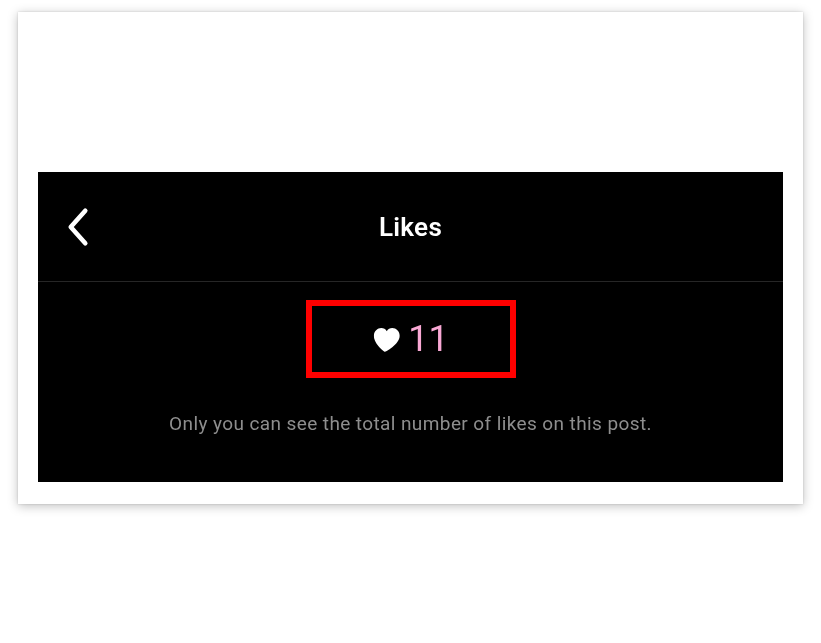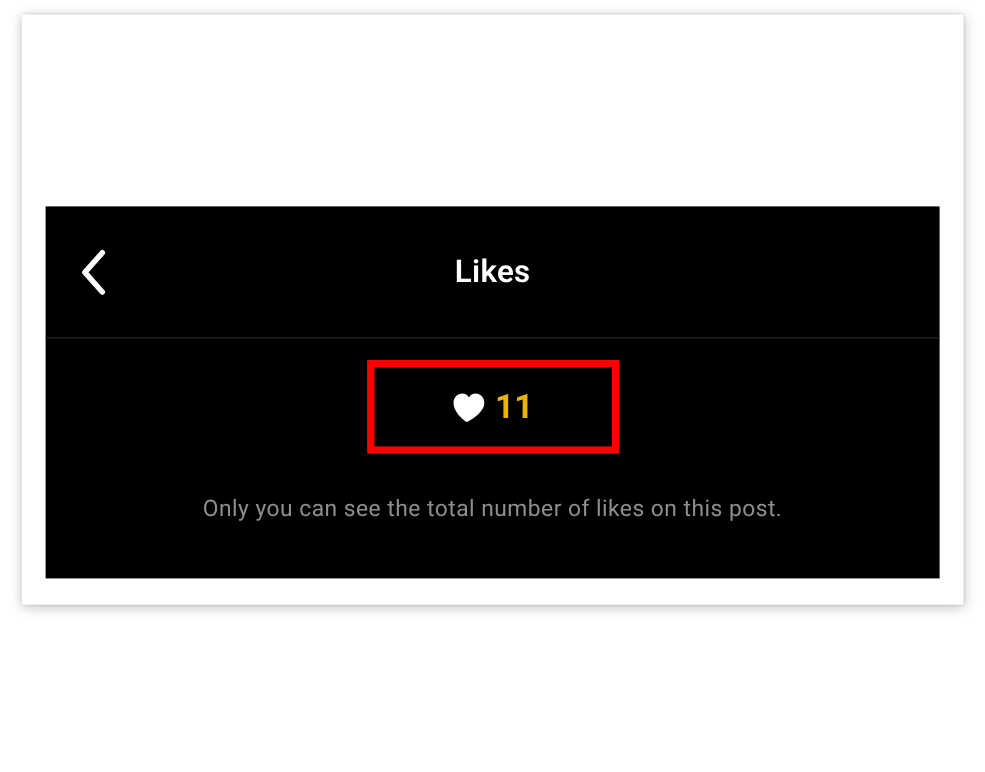--- a/index.html
+++ b/index.html
@@ -79,23 +79,23 @@
     }
     .heart-icon {
       display: inline-block;
     }
     .heart-icon svg {
       width: 28px;
       height: 26px;
       display: block;
     }
     .likes-count {
-      color: #eab308;
-      font-size: 28px;
-      font-weight: 700;
+      color: #f9a8d4;
+      font-size: 36px;
+      font-weight: 400;
       line-height: 1;
     }
     .info-text {
       color: #8e8e8e;
       font-size: 19px;
       margin-top: 34px;
       letter-spacing: 0.4px;
     }
   </style>
 </head>

